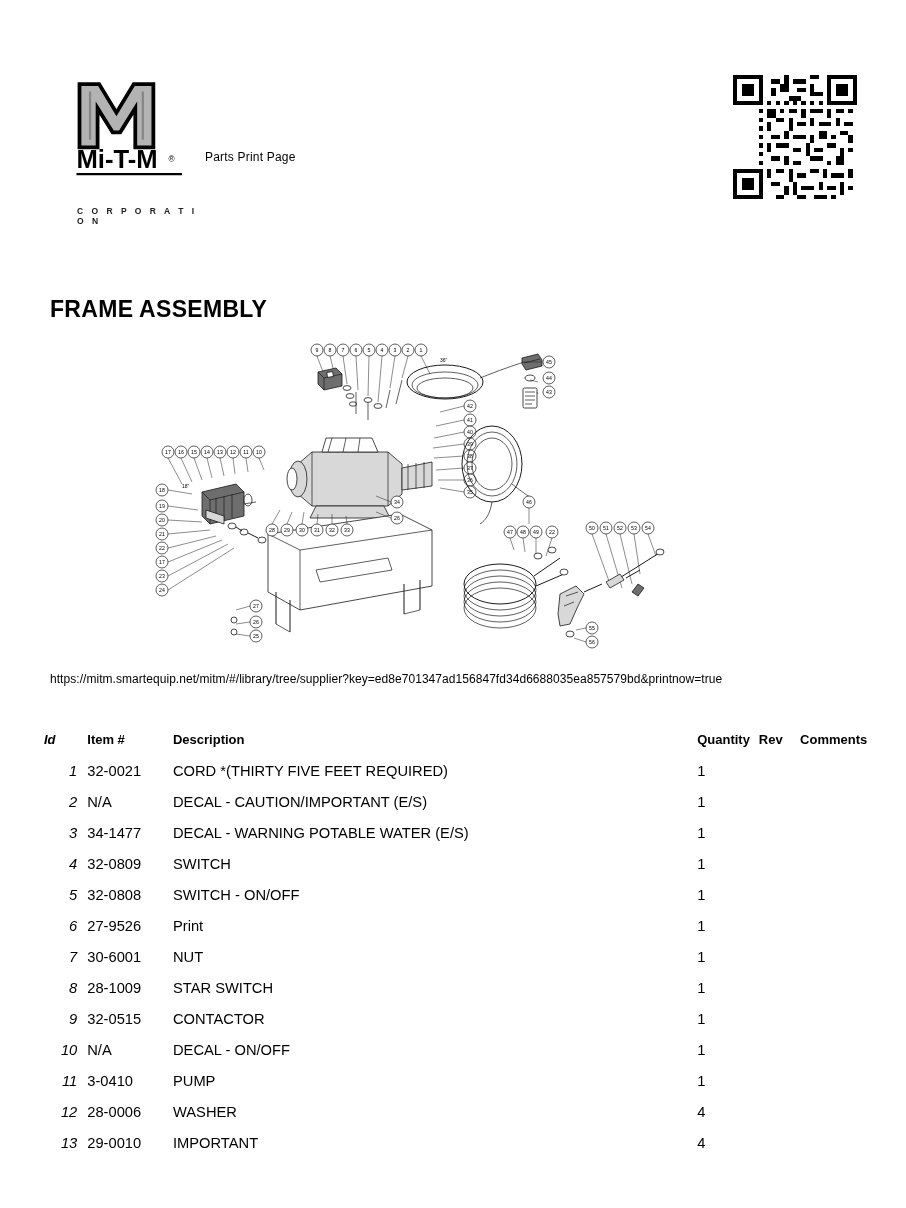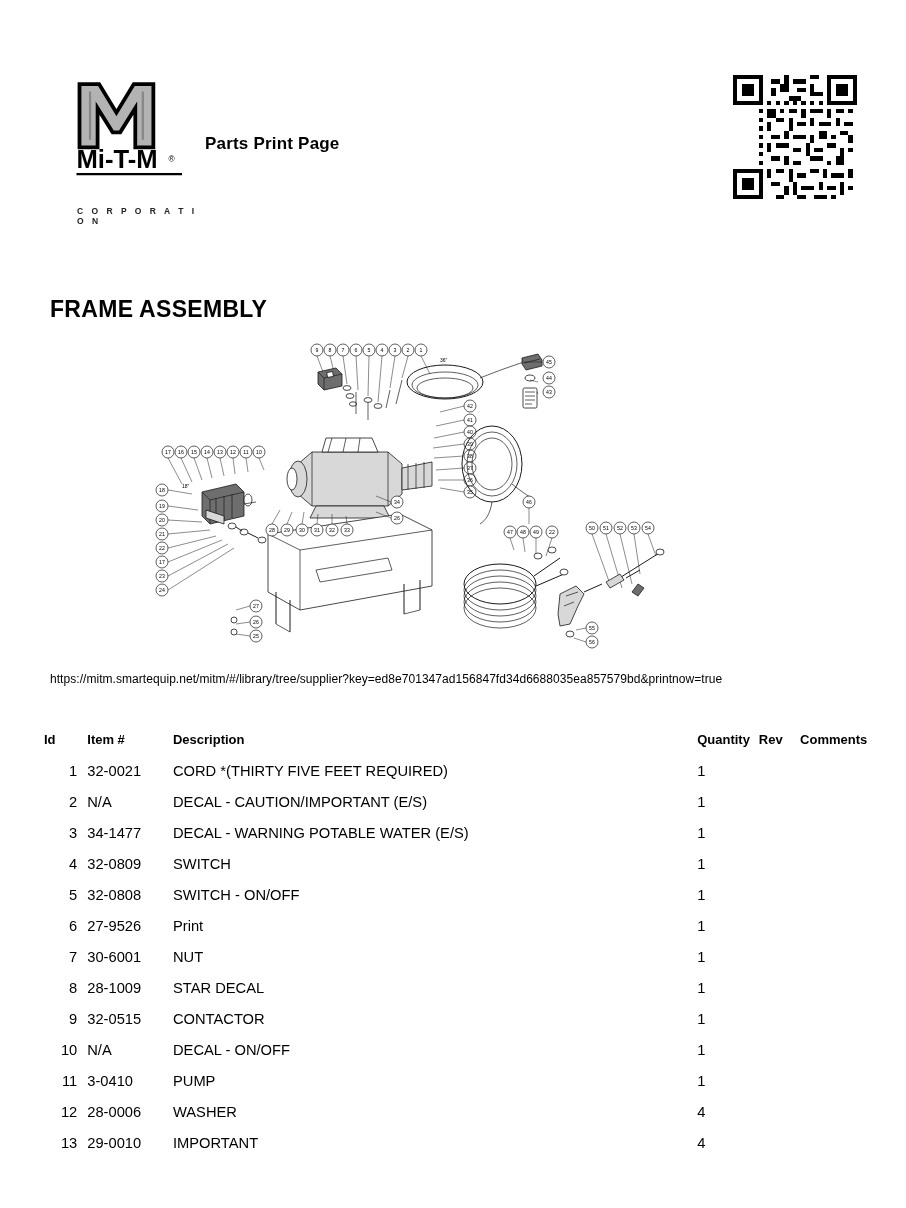--- a/index.html
+++ b/index.html
@@ -42,23 +42,23 @@
 
   .logo-mark {
     position: relative;
     width: 146px;
     height: 98px;
   }
 
   .logo-title {
     position: absolute;
     left: 205px;
-    top: 56px;
-    font-size: 17px;
-    font-weight: bold;
+    top: 72px;
+    font-size: 12px;
+    font-weight: normal;
     letter-spacing: 0.2px;
     white-space: nowrap;
   }
 
   .qr {
     position: absolute;
     left: 733px;
     top: -3px;
     width: 124px;
     height: 124px;
@@ -117,21 +117,21 @@
     font-weight: bold;
     font-size: 13px;
     padding: 0 0 8px 0;
     vertical-align: bottom;
   }
   .parts-table td {
     padding: 7.5px 0;
     vertical-align: top;
     font-size: 14.7px;
   }
-  .col-id    { width: 30px; text-align: left; padding-left: 4px; }
+  .col-id    { width: 30px; text-align: left; padding-left: 4px; font-style: italic; }
   .col-item  { width: 88px; }
   .col-desc  { width: 540px; }
   .col-qty   { width: 62px; }
   .col-rev   { width: 42px; }
   .col-comm  { width: 70px; }
 
   .th-id   { padding-left: 4px; }
   .th-qty  { text-align: left; }
 
   td.col-id { text-align: right; padding-right: 10px; width: 34px; }
@@ -611,21 +611,21 @@
         <td class="col-id">7</td>
         <td class="col-item">30-6001</td>
         <td class="col-desc">NUT</td>
         <td class="col-qty">1</td>
         <td class="col-rev"></td>
         <td class="col-comm"></td>
       </tr>
       <tr>
         <td class="col-id">8</td>
         <td class="col-item">28-1009</td>
-        <td class="col-desc">STAR DECAL</td>
+        <td class="col-desc">STAR SWITCH</td>
         <td class="col-qty">1</td>
         <td class="col-rev"></td>
         <td class="col-comm"></td>
       </tr>
       <tr>
         <td class="col-id">9</td>
         <td class="col-item">32-0515</td>
         <td class="col-desc">CONTACTOR</td>
         <td class="col-qty">1</td>
         <td class="col-rev"></td>

